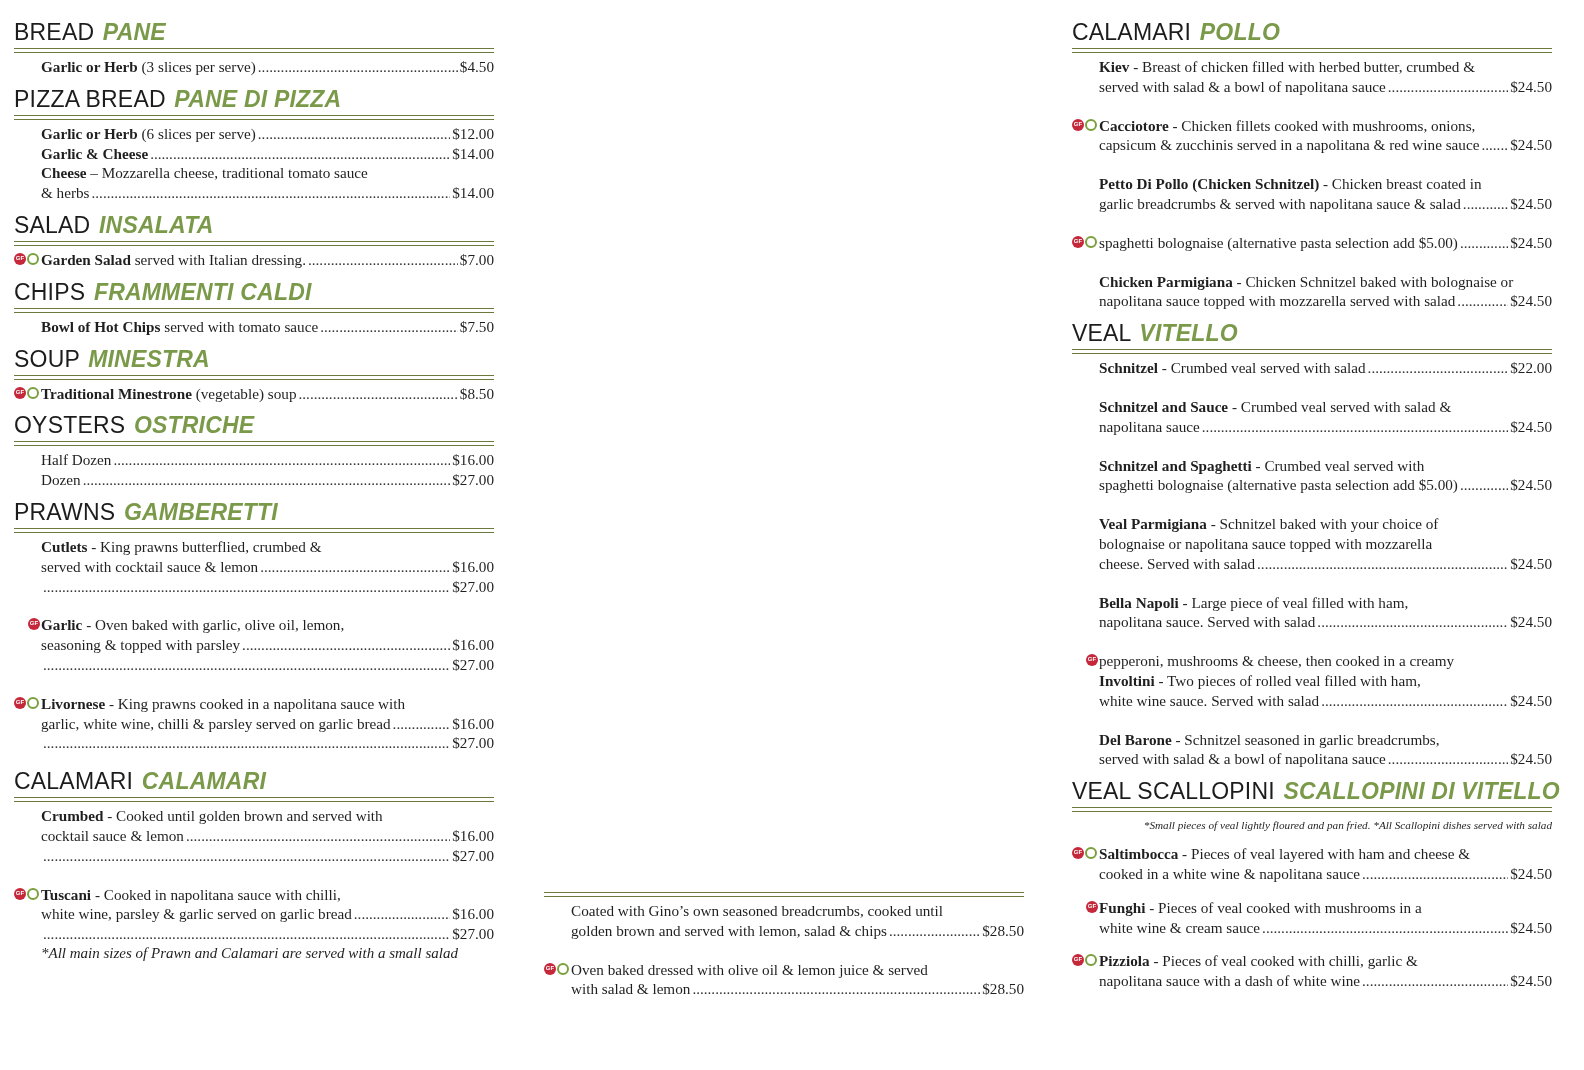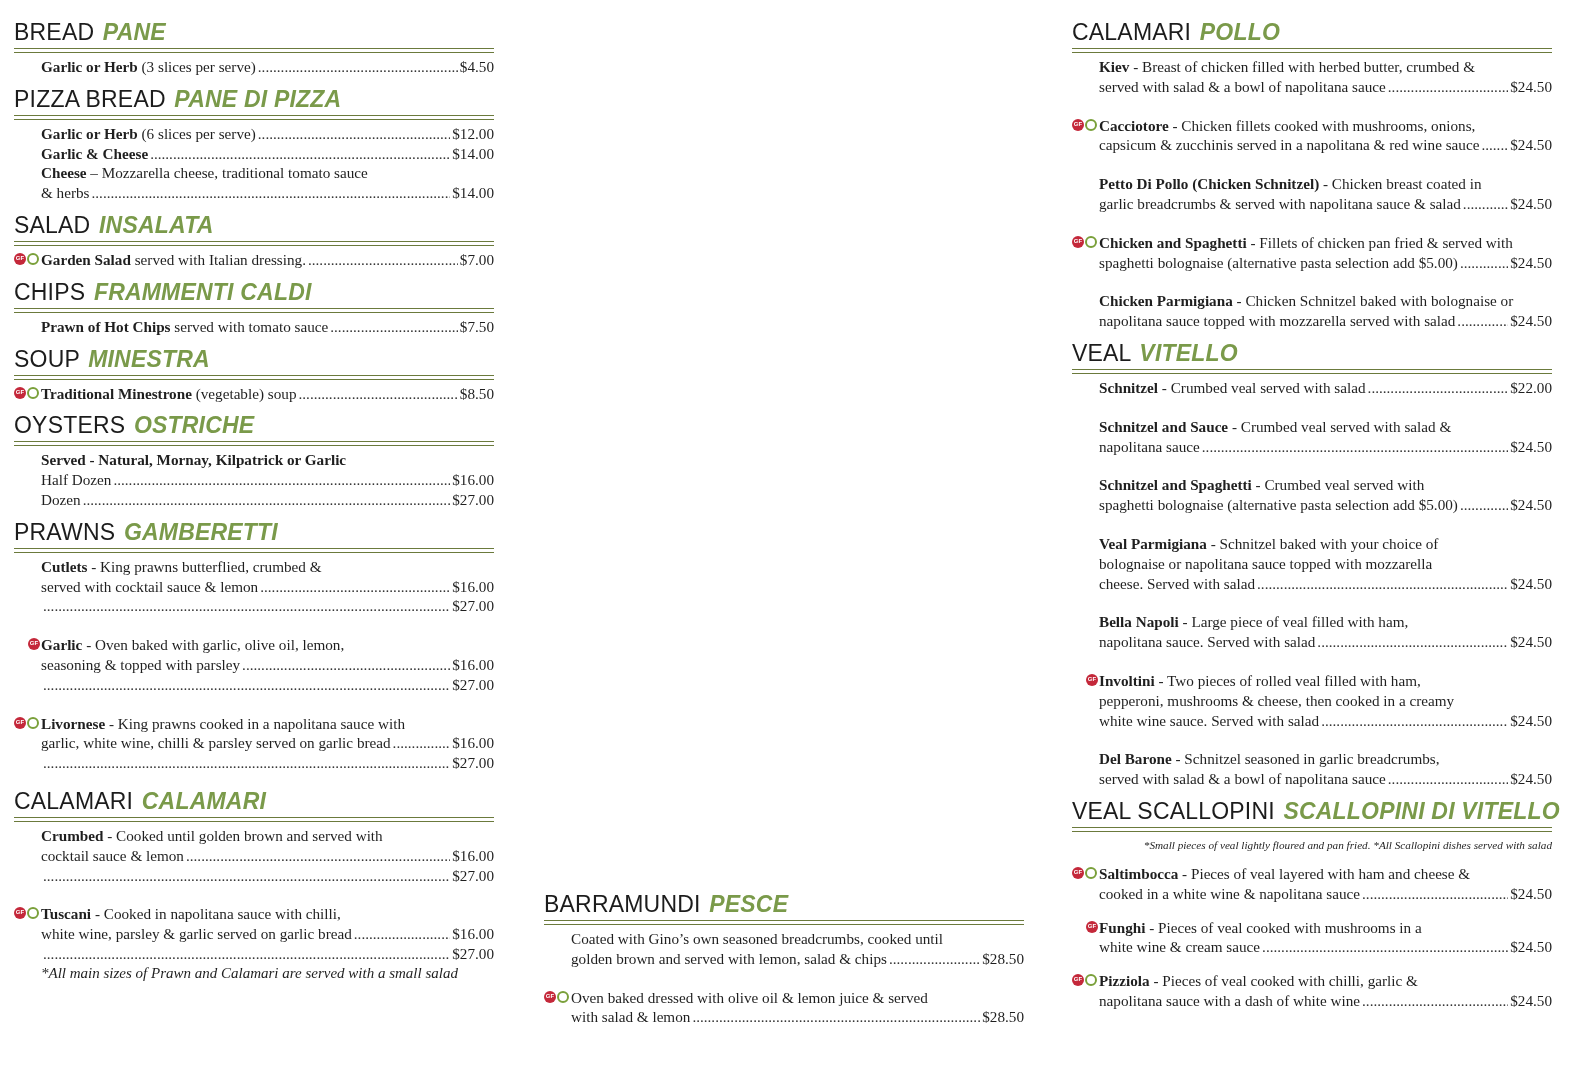--- a/index.html
+++ b/index.html
@@ -101,21 +101,21 @@
       </div>
     </div>
   </div>
 
   <div class="section">
     <div class="sec-head"><span class="en">CHIPS</span> <span class="it">FRAMMENTI CALDI</span></div>
     <div class="rule"></div>
     <div class="items">
       <div class="item">
         <div class="line">
-            <span class="txt"><span class="name">Prawn of Hot Chips</span><span> served with tomato sauce</span></span>
+            <span class="txt"><span class="name">Bowl of Hot Chips</span><span> served with tomato sauce</span></span>
             <span class="dots"></span>
             <span class="price">$7.50</span>
           </div>
       </div>
     </div>
   </div>
 
   <div class="section">
     <div class="sec-head"><span class="en">SOUP</span> <span class="it">MINESTRA</span></div>
     <div class="rule"></div>
@@ -132,23 +132,20 @@
           </div>
       </div>
     </div>
   </div>
 
   <div class="section">
     <div class="sec-head"><span class="en">OYSTERS</span> <span class="it">OSTRICHE</span></div>
     <div class="rule"></div>
     <div class="items">
       <div class="item">
-        <div class="line">
-            <span class="txt name">Served - Natural, Mornay, Kilpatrick or Garlic</span>
-          </div>
         <div class="line">
             <span class="txt">Half Dozen </span>
             <span class="dots"></span>
             <span class="price">$16.00</span>
           </div>
         <div class="line">
             <span class="txt">Dozen</span>
             <span class="dots"></span>
             <span class="price">$27.00</span>
           </div>
@@ -253,21 +250,20 @@
             <span class="price">$27.00</span>
           </div>
       </div>
       <div class="note">*All main sizes of Prawn and Calamari are served with a small salad</div>
     </div>
   </div>
 </div>
 
 <div class="col col-mid">
   <div class="section">
-    <div class="sec-head"><span class="en">BARRAMUNDI</span> <span class="it">PESCE</span></div>
     <div class="rule"></div>
     <div class="items">
       <div class="item">
         <div class="line">
             <span class="txt">Coated with Gino’s own seasoned breadcrumbs, cooked until</span>
           </div>
         <div class="line">
             <span class="txt">golden brown and served with lemon, salad &amp; chips </span>
             <span class="dots"></span>
             <span class="price">$28.50</span>
@@ -330,23 +326,20 @@
             <span class="dots"></span>
             <span class="price">$24.50</span>
           </div>
       </div>
       <div class="item gap">
         <span class="badges" style="left:-27px">
             <span class="badge-gf">GF</span>
             <span class="badge-v"></span>
           </span>
         <div class="line">
-            <span class="txt"><span class="name">Chicken and Spaghetti</span><span> - Fillets of chicken pan fried &amp; served with</span></span>
-          </div>
-        <div class="line">
             <span class="txt">spaghetti bolognaise (alternative pasta selection add $5.00) </span>
             <span class="dots"></span>
             <span class="price">$24.50</span>
           </div>
       </div>
       <div class="item gap">
         <div class="line">
             <span class="txt"><span class="name">Chicken Parmigiana</span><span> - Chicken Schnitzel baked with bolognaise or</span></span>
           </div>
         <div class="line">
@@ -410,24 +403,24 @@
             <span class="txt">napolitana sauce.  Served with salad </span>
             <span class="dots"></span>
             <span class="price">$24.50</span>
           </div>
       </div>
       <div class="item gap">
         <span class="badges" style="left:-13px">
             <span class="badge-gf">GF</span>
           </span>
         <div class="line">
+            <span class="txt">pepperoni, mushrooms &amp; cheese, then cooked in a creamy</span>
+          </div>
+        <div class="line">
             <span class="txt"><span class="name">Involtini</span><span> - Two pieces of rolled veal filled with ham,</span></span>
-          </div>
-        <div class="line">
-            <span class="txt">pepperoni, mushrooms &amp; cheese, then cooked in a creamy</span>
           </div>
         <div class="line">
             <span class="txt">white wine sauce. Served with salad</span>
             <span class="dots"></span>
             <span class="price">$24.50</span>
           </div>
       </div>
       <div class="item gap">
         <div class="line">
             <span class="txt"><span class="name">Del Barone</span><span> - Schnitzel seasoned in garlic breadcrumbs,</span></span>

